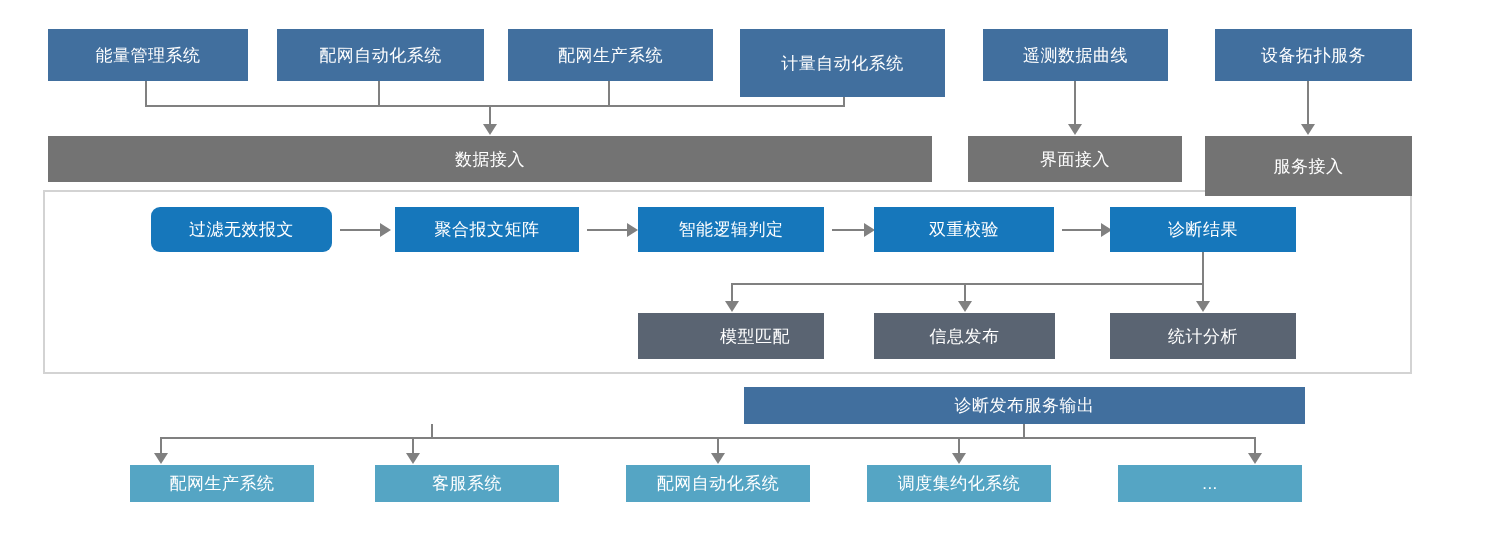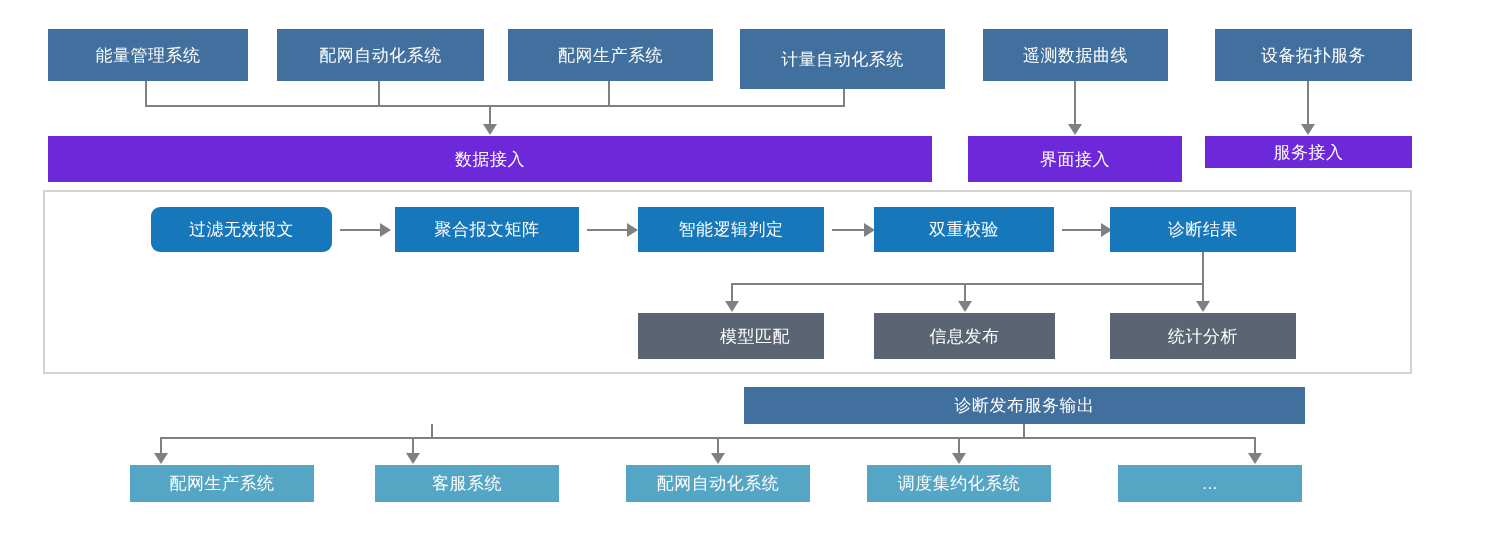--- a/index.html
+++ b/index.html
@@ -24,21 +24,21 @@
     align-items: center;
     justify-content: center;
     color: #ffffff;
     font-size: 17px;
     letter-spacing: 0.5px;
     line-height: 1;
     white-space: nowrap;
     z-index: 3;
   }
   .node.src      { background: #416f9e; }
-  .node.access   { background: #6d28d9; }
+  .node.access   { background: #737373; }
   .node.process  { background: #1677bb; }
   .node.result   { background: #5a6472; }
   .node.output   { background: #416f9e; }
   .node.consumer { background: #55a5c4; }
 
   .panel {
     position: absolute;
     box-sizing: border-box;
     border: 2px solid #d3d3d3;
     background: #ffffff;
@@ -79,21 +79,21 @@
 
   <div class="node src" style="left:48px; top:29px; width:200px; height:52px;">
     <span>能量管理系统</span>
   </div>
   <div class="node src" style="left:277px; top:29px; width:207px; height:52px;">
     <span>配网自动化系统</span>
   </div>
   <div class="node src" style="left:508px; top:29px; width:205px; height:52px;">
     <span>配网生产系统</span>
   </div>
-  <div class="node src" style="left:740px; top:29px; width:205px; height:60px;">
+  <div class="node src" style="left:740px; top:29px; width:205px; height:68px;">
     <span>计量自动化系统</span>
   </div>
   <div class="node src" style="left:983px; top:29px; width:185px; height:52px;">
     <span>遥测数据曲线</span>
   </div>
   <div class="node src" style="left:1215px; top:29px; width:197px; height:52px;">
     <span>设备拓扑服务</span>
   </div>
 
   <div class="ln v" style="left:145px; top:81px; height:26px;"></div>
@@ -108,21 +108,21 @@
   <div class="arrowdown" style="left:1068px; top:124px;"></div>
   <div class="ln v" style="left:1307px; top:81px; height:44px;"></div>
   <div class="arrowdown" style="left:1301px; top:124px;"></div>
 
   <div class="node access" style="left:48px; top:136px; width:884px; height:46px;">
     <span>数据接入</span>
   </div>
   <div class="node access" style="left:968px; top:136px; width:214px; height:46px;justify-content:center;">
     <span>界面接入</span>
   </div>
-  <div class="node access" style="left:1205px; top:136px; width:207px; height:32px;">
+  <div class="node access" style="left:1205px; top:136px; width:207px; height:60px;">
     <span>服务接入</span>
   </div>
 
   <div class="panel" style="left:43px; top:190px; width:1369px; height:184px;"></div>
 
   <div class="node process" style="left:151px; top:207px; width:181px; height:45px;border-radius:9px;">
     <span>过滤无效报文</span>
   </div>
   <div class="ln h" style="left:340px; top:229px; width:41px;"></div>
   <div class="arrowright" style="left:380px; top:223px;"></div>

